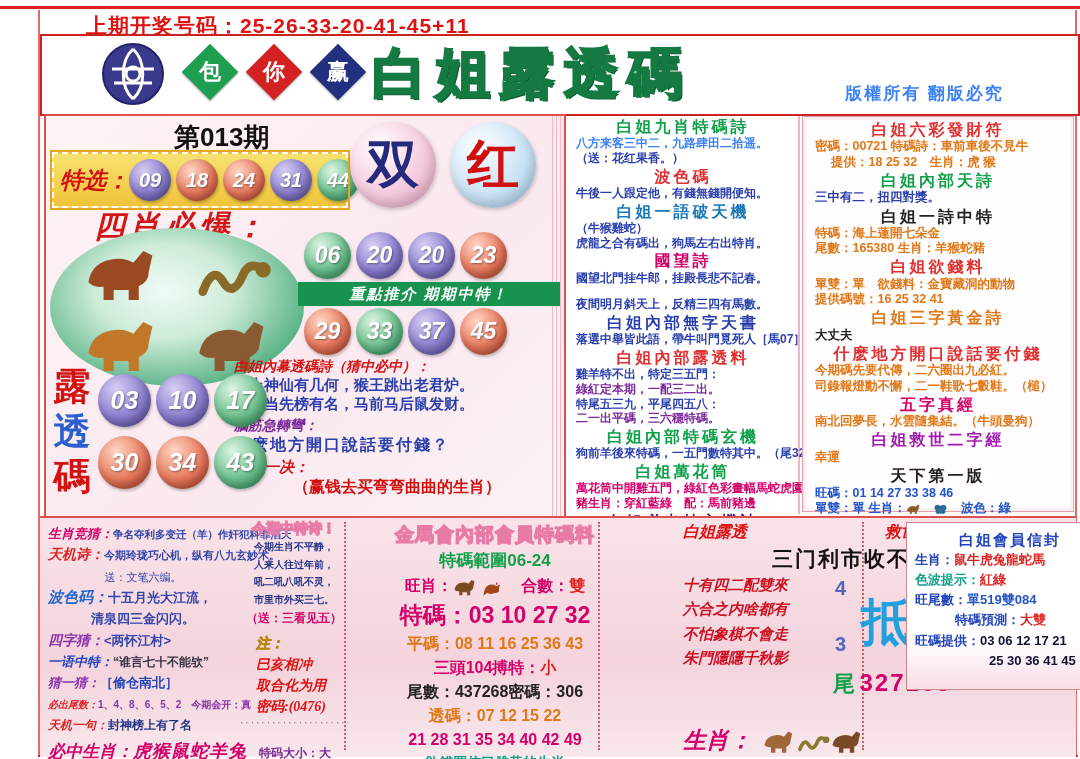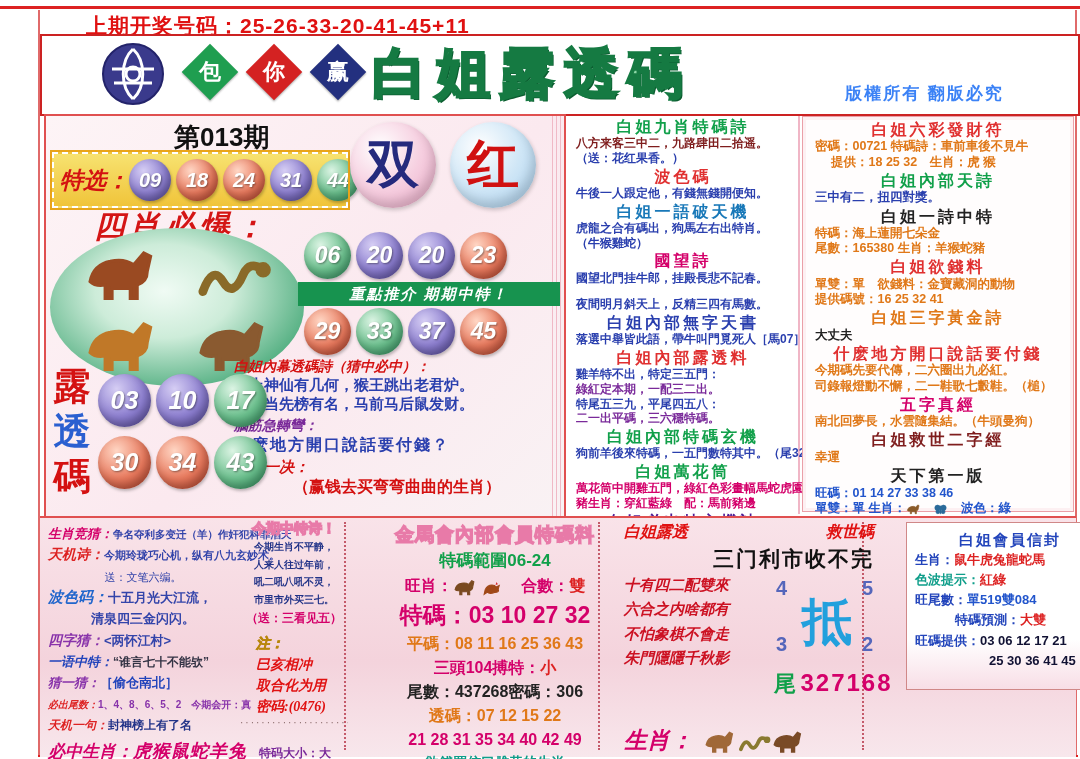--- a/index.html
+++ b/index.html
@@ -74,21 +74,21 @@
   .pa-poem{color:#223388;font-weight:900;font-size:10px;line-height:1.75;}
   .pa-send{color:#d4006a;font-weight:700;font-size:12px;margin-top:2px;white-space:nowrap;}
   .pa-note{margin-top:6px;text-align:left;padding-left:16px;}
   .pa-note div{color:#e01111;font-weight:900;font-style:italic;font-size:14px;line-height:1.5;font-family:"Liberation Serif","DejaVu Serif",serif;}
   .dots{color:#8a6a6a;font-size:10px;letter-spacing:2px;overflow:hidden;white-space:nowrap;}
 
   .pb{left:308px;width:288px;padding:2px 0 0 6px;text-align:center;}
   .pb-h{font-size:19px;letter-spacing:1px;margin-top:2px;white-space:nowrap;}
   .pb .rowline{font-weight:900;line-height:1.5;white-space:nowrap;}
 
-  .pc{left:576px;width:262px;padding:4px 4px 0 8px;}
+  .pc{left:635px;width:262px;padding:4px 4px 0 8px;}
   .pc-hdr{display:flex;justify-content:space-between;color:#e01111;font-weight:900;font-style:italic;font-size:16px;font-family:"Liberation Serif","DejaVu Serif",serif;}
   .pc-title{color:#111;font-weight:900;font-size:21px;letter-spacing:2px;text-align:right;margin-top:2px;}
   .pc-body{position:relative;height:150px;}
   .pc-lines div{color:#cc1122;font-weight:900;font-style:italic;font-size:15px;line-height:1.62;white-space:nowrap;font-family:"Liberation Serif","DejaVu Serif",serif;}
   .pc-grid{position:absolute;left:150px;top:2px;width:105px;height:92px;}
   .pc-grid .n{position:absolute;font-size:20px;font-weight:900;color:#5566bb;}
   .pc-char{position:absolute;left:28px;top:14px;font-size:50px;font-weight:900;color:#22a0dd;}
   .pc-tail{position:absolute;left:150px;top:96px;white-space:nowrap;}
   .pc-sx{display:flex;align-items:center;gap:10px;margin-top:2px;}
   .pc-sx .sxl{color:#d4006a;font-weight:900;font-size:23px;font-style:italic;font-family:"Liberation Serif","DejaVu Serif",serif;}
@@ -201,27 +201,27 @@
       </div>
     <div class="ballrow row4" id="row4">
         <div class="ball b-red" style="height: 53px; width: 53px; font-size: 25px;">30</div>
         <div class="ball b-red" style="height: 53px; width: 53px; font-size: 25px;">34</div>
         <div class="ball b-green" style="height: 53px; width: 53px; font-size: 25px;">43</div>
       </div>
   </div>
 
   <div class="midcol" id="midcol">
       <div class="sec-t" style="color: rgb(17, 160, 74);">白姐九肖特碼詩</div>
-      <div class="sec-l" style="color: #7f1d1d;">八方来客三中二，九路肆田二拾遥。</div>
+      <div class="sec-l" style="color: #3b82f6;">八方来客三中二，九路肆田二拾遥。</div>
       <div class="sec-l" style="color: rgb(42, 63, 174);">（送：花红果香。）</div>
       <div class="sec-t" style="color: rgb(224, 48, 48);">波色碼</div>
       <div class="sec-l" style="color: rgb(42, 63, 174);">牛後一人跟定他，有錢無錢開便知。</div>
       <div class="sec-t" style="color: rgb(24, 120, 184);">白姐一語破天機</div>
+      <div class="sec-l" style="color: rgb(42, 63, 174);">（牛猴雞蛇）</div>
       <div class="sec-l" style="color: rgb(42, 63, 174);">虎龍之合有碼出，狗馬左右出特肖。</div>
-      <div class="sec-l" style="color: rgb(42, 63, 174);">（牛猴雞蛇）</div>
       <div class="sec-t" style="color: rgb(212, 0, 106);">國望詩</div>
       <div class="sec-l" style="color: rgb(42, 63, 174);">國望北門挂牛郎，挂殿長悲不記春。</div>
       <div class="sec-l" style="color: rgb(42, 63, 174); margin-top: 12px;">夜間明月斜天上，反精三四有馬數。</div>
       <div class="sec-t" style="color: rgb(42, 63, 174);">白姐內部無字天書</div>
       <div class="sec-l" style="color: rgb(42, 63, 174);">落選中舉皆此語，帶牛叫門覓死人［馬07］</div>
       <div class="sec-t" style="color: rgb(224, 48, 48);">白姐內部露透料</div>
       <div class="sec-l" style="color: rgb(42, 63, 174);">雞羊特不出，特定三五門：</div>
       <div class="sec-l" style="color: rgb(122, 42, 154);">綠紅定本期，一配三二出。</div>
       <div class="sec-l" style="color: rgb(42, 63, 174);">特尾五三九，平尾四五八：</div>
       <div class="sec-l" style="color: rgb(122, 42, 154);">二一出平碼，三六穩特碼。</div>
@@ -245,21 +245,21 @@
       <div class="sec-t" style="color: rgb(224, 48, 48);">白姐欲錢料</div>
       <div class="sec-l" style="color: rgb(224, 120, 24);">單雙：單　欲錢料：金寶藏洞的動物</div>
       <div class="sec-l" style="color: rgb(224, 120, 24);">提供碼號：16 25 32 41</div>
       <div class="sec-t" style="color: rgb(224, 120, 24);">白姐三字黃金詩</div>
       <div class="sec-l" style="color: rgb(34, 34, 34);">大丈夫</div>
       <div class="sec-t" style="color: rgb(224, 48, 48);">什麽地方開口說話要付錢</div>
       <div class="sec-l" style="color: rgb(224, 120, 24);">今期碼先要代傳，二六圈出九必紅。</div>
       <div class="sec-l" style="color: rgb(224, 120, 24);">司錄報燈動不懈，二一鞋歌七轂鞋。（槌）</div>
       <div class="sec-t" style="color: rgb(212, 0, 106);">五字真經</div>
       <div class="sec-l" style="color: rgb(224, 120, 24);">南北回夢長，水雲隨集結。（牛頭曼狗）</div>
-      <div class="sec-t" style="color: #7f1d1d;">白姐救世二字經</div>
+      <div class="sec-t" style="color: #a21caf;">白姐救世二字經</div>
       <div class="sec-l" style="color: rgb(224, 120, 24);">幸運</div>
       <div class="sec-t" style="color: rgb(34, 34, 34);">天下第一版</div>
       <div class="sec-l" style="color: rgb(34, 85, 204);">旺碼：01 14 27 33 38 46</div>
       <div class="sec-l"><span style="color: rgb(34, 85, 204);">單雙：單 生肖：</span><span class="icon"><svg width="15" height="13" viewBox="0 0 23 20" fill="#8a5a28" stroke="#8a5a28">
             <path d="M2 13 Q3 8 8 7 Q12 6 15 8 L18 4.5 L20 5.5 L19 10 Q19 13 16 14 L16 18 L14 18 L14 15 L8.5 15 L8.5 18 L6.5 18 L6.5 14 Q3.5 14.5 2 13 Z"></path>
           </svg></span><span style="color: rgb(34, 85, 204);">　</span><span class="icon"><svg width="15" height="13" viewBox="0 0 23 20" fill="#2a6a9a" stroke="#2a6a9a">
             <circle cx="7" cy="9" r="4.2"></circle>
             <circle cx="16" cy="9" r="4.2"></circle>
             <circle cx="7.5" cy="15" r="3"></circle>
             <circle cx="15.5" cy="15" r="3"></circle>

